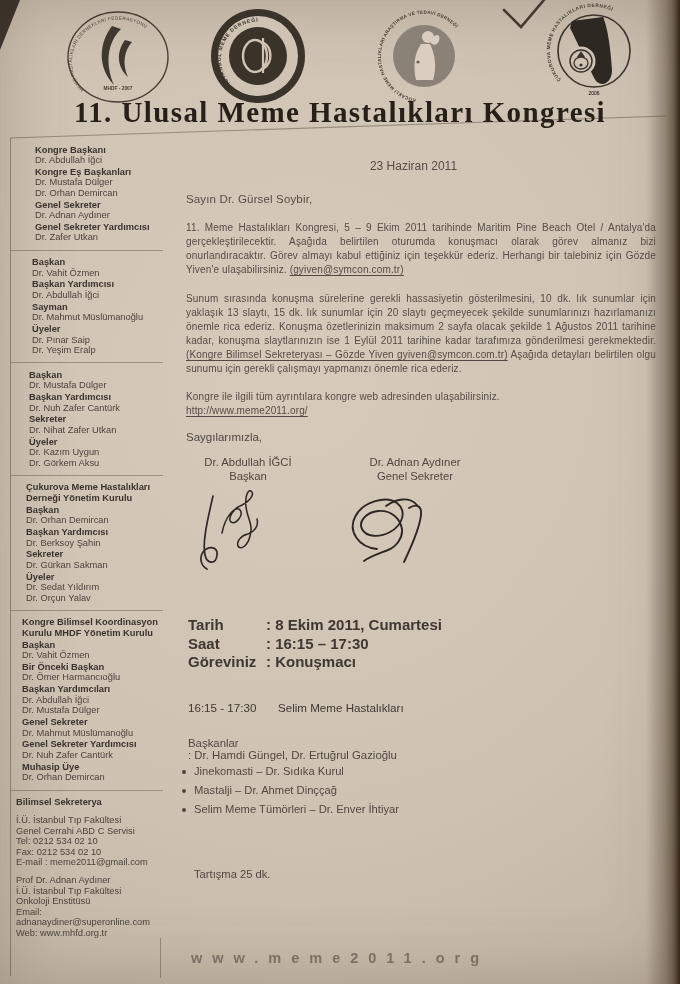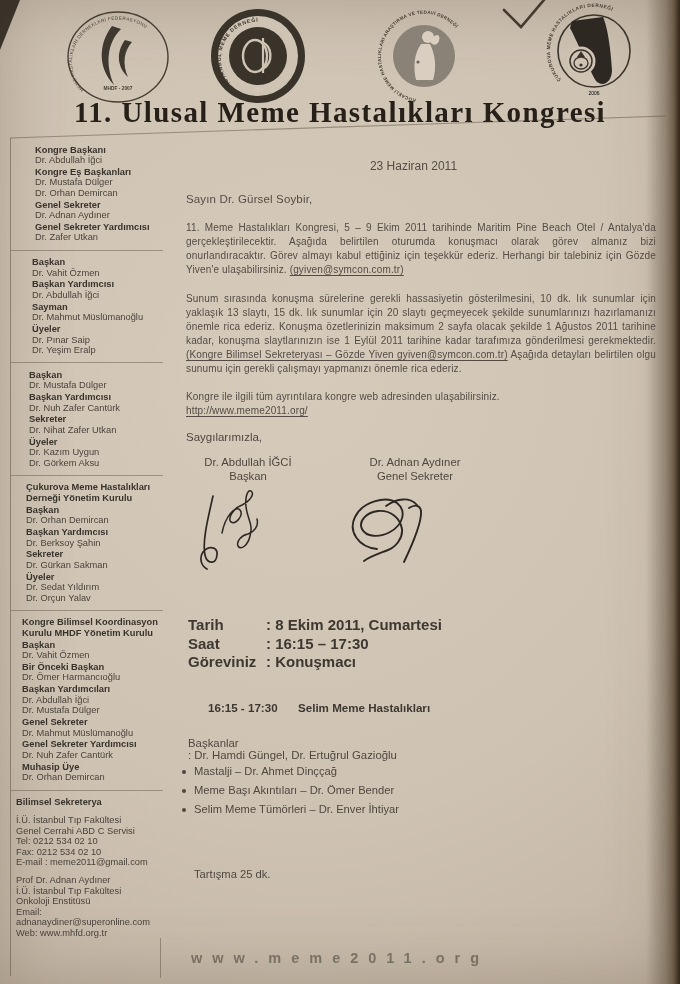--- a/index.html
+++ b/index.html
@@ -46,21 +46,21 @@
   .p3{left:186px;top:390px;width:470px;}
   .u{text-decoration:underline;text-underline-offset:2px;}
   .closing{left:186px;top:431px;font-size:11.5px;}
   .sig-block{top:456px;width:140px;text-align:center;font-size:11.3px;color:#50483f;}
   .sig1{left:178px;} .sig2{left:345px;}
   .sig-title{margin-top:2px;}
   
   .details{left:188px;top:616px;font-size:15px;font-weight:bold;color:#3e3831;}
   .detail-row{display:flex;line-height:18.5px;}
   .detail-label{width:78px;}
-  .session{left:188px;top:701px;font-size:11.6px;font-weight:bold;color:#3e3831;display:flex;margin-left:20px;}
+  .session{left:188px;top:701px;font-size:11.6px;font-weight:normal;color:#3e3831;display:flex;}
   .session-time{width:90px;}
   .chairs{left:188px;top:737px;font-size:11.4px;display:flex;color:#50483f;flex-direction:column;}
   .chairs-label{width:78px;}
   .topics{left:182px;top:762px;font-size:11.2px;color:#50483f;}
   .bullet-row{display:flex;align-items:flex-start;line-height:19px;}
   .dot{width:4px;height:4px;border-radius:50%;background:#4e4740;margin:7.5px 8px 0 0;flex:none;}
   .bullet-row b{color:#3a342d;}
   .discussion{left:194px;top:868px;font-size:11.2px;color:#50483f;}
   .watermark{left:0;top:950px;width:680px;text-align:center;
     font-size:14.5px;font-weight:bold;letter-spacing:10px;color:rgba(113,104,92,.88);}
@@ -262,25 +262,25 @@
     <span>Selim Meme Hastalıkları</span>
   </div>
   <div class="abs chairs">
     <span class="chairs-label">Başkanlar</span>
     <span>: Dr. Hamdi Güngel, Dr. Ertuğrul Gazioğlu</span>
   </div>
 
   <div class="abs topics">
       <div class="bullet-row">
         <span class="dot"></span>
-        <span>Mastalji – Dr. Ahmet Dinççağ</span>
+        <span>Jinekomasti – Dr. Sıdıka Kurul</span>
       </div>
       <div class="bullet-row">
         <span class="dot"></span>
-        <span>Meme Başı Akıntıları – Dr. Ömer Bender</span>
+        <span>Mastalji – Dr. Ahmet Dinççağ</span>
       </div>
       <div class="bullet-row">
         <span class="dot"></span>
         <span>Selim Meme Tümörleri – Dr. Enver İhtiyar</span>
       </div>
     </div>
 
   <div class="abs discussion">Tartışma 25 dk.</div>
 
   <div class="abs watermark">www.meme2011.org</div>

